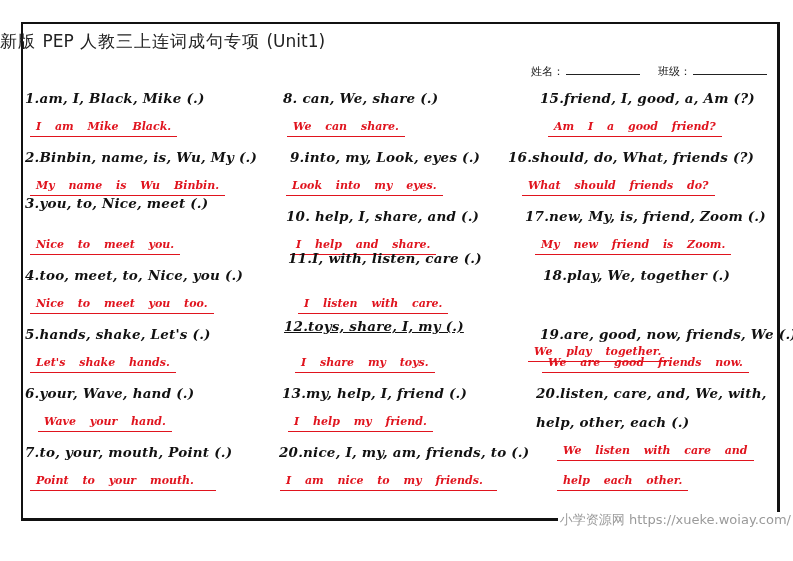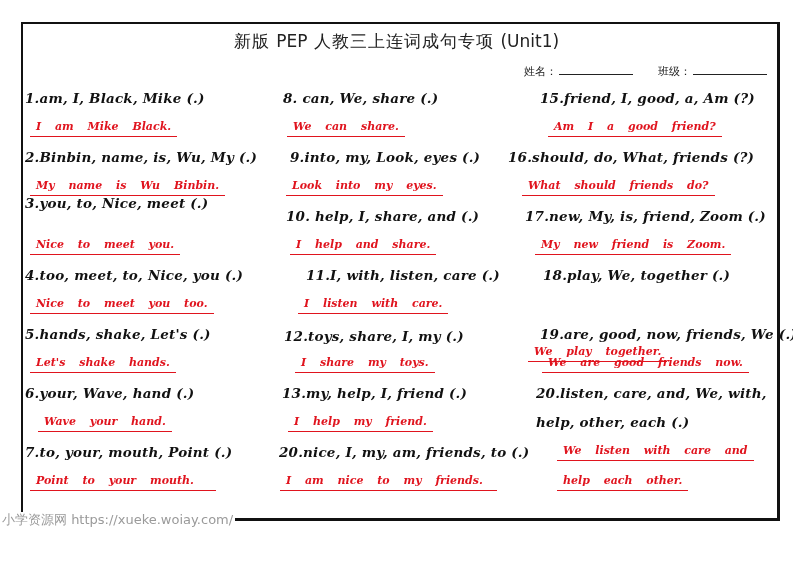--- a/index.html
+++ b/index.html
@@ -2,40 +2,40 @@
 <html><head>
   <meta charset="utf-8">
   <style>
     html, body { margin: 0; padding: 0; background: #ffffff; }
     body { width: 793px; height: 561px; position: relative; overflow: hidden; font-family: "DejaVu Sans", sans-serif; }
     .sheet {
       position: absolute; left: 21px; top: 22px; width: 754px; height: 494px;
       border: 2px solid #111; border-right-width: 3px; border-bottom-width: 3px; box-sizing: content-box;
     }
     .title {
-      position: absolute; left: 0; right: 0; top: 8px; text-align: center;
+      position: absolute; left: 0; right: 0; top: 8px; 
       font-family: "DejaVu Serif", serif; font-size: 17px; color: #222; letter-spacing: 1px;
     }
     .title .en { font-family: "DejaVu Sans", sans-serif; font-size: 17px; letter-spacing: 0; }
     .info {
       position: absolute; right: 10px; top: 40px; font-family: "DejaVu Serif", serif; font-size: 11px; color: #222;
-      display: flex; gap: 25px; align-items: flex-end;
+      display: flex; gap: 18px; align-items: flex-end;
     }
     .info .blank { display: inline-block; width: 74px; border-bottom: 1.5px solid #222; height: 12px; margin-left: 2px; }
     .q {
       position: absolute; font-family: "DejaVu Serif", serif; font-style: italic; font-weight: bold;
       font-size: 13.5px; color: #111; white-space: nowrap; letter-spacing: 0.2px;
     }
     .a {
       position: absolute; font-family: "DejaVu Serif", serif; font-style: italic; font-weight: bold;
       font-size: 11px; color: #e0141e; white-space: nowrap; word-spacing: 10px;
       border-bottom: 1.5px solid #e0141e; padding: 0 6px 1px 6px; line-height: 16px;
     }
     .footer {
-      position: absolute; left: 0; width: 793px; top: 511px; text-align: left;
+      position: absolute; left: 0; width: 793px; top: 511px; text-align: right;
       font-family: "DejaVu Sans", sans-serif; font-size: 13px; color: #9a9a9a;
     }
     .footer span { background: #fff; padding: 0 2px; }
   </style>
 </head>
 <body>
 
 <div class="sheet"></div>
 
 <div class="title" style="top:30px;">
@@ -70,24 +70,24 @@
 
 <div class="q" style="left:283px; top:90px;">8. can, We, share (.)</div>
 <div class="a" style="left:287px; top:119px;">We can share.</div>
 
 <div class="q" style="left:290px; top:149px;">9.into, my, Look, eyes (.)</div>
 <div class="a" style="left:286px; top:178px;">Look into my eyes.</div>
 
 <div class="q" style="left:286px; top:208px;">10. help, I, share, and (.)</div>
 <div class="a" style="left:290px; top:237px;">I help and share.</div>
 
-<div class="q" style="left:288px; top:267px;margin-left:18px;">11.I, with, listen, care (.)</div>
+<div class="q" style="left:288px; top:250px;">11.I, with, listen, care (.)</div>
 <div class="a" style="left:298px; top:296px;">I listen with care.</div>
 
-<div class="q" style="left:284px; top:328px;">12.toys, share, I, my (.)</div>
+<div class="q" style="left:284px; top:318px;text-decoration:underline;">12.toys, share, I, my (.)</div>
 <div class="a" style="left:295px; top:355px;">I share my toys.</div>
 
 <div class="q" style="left:282px; top:385px;">13.my, help, I, friend (.)</div>
 <div class="a" style="left:288px; top:414px;">I help my friend.</div>
 
 <div class="q" style="left:279px; top:444px;">20.nice, I, my, am, friends, to (.)</div>
 <div class="a" style="left:280px; top:473px; padding-right:14px;">I am nice to my friends.</div>
 
 <div class="q" style="left:540px; top:90px;">15.friend, I, good, a, Am (?)</div>
 <div class="a" style="left:548px; top:119px;">Am I a good friend?</div>

